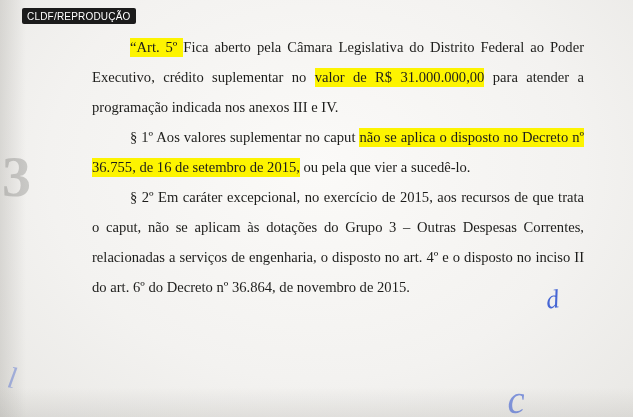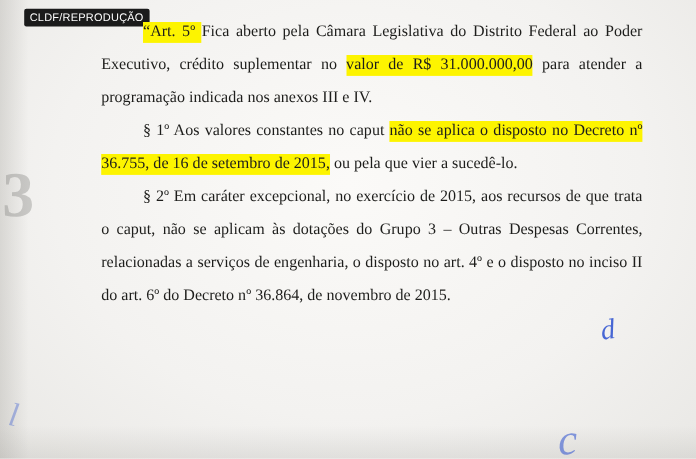--- a/index.html
+++ b/index.html
@@ -59,21 +59,21 @@
     letter-spacing: 0.2px;
     padding: 2.5px 5px 2.5px 5px;
     border-radius: 2px;
     white-space: nowrap;
   }
 
   
   .doc {
     position: absolute;
     left: 92px;
-    top: 14px;
+    top: 32px;
     width: 492px;
     color: #1d1d1b;
     font-size: 14.6px;
     line-height: 30px;
     text-align: justify;
   }
   .para {
     margin: 0 0 0 0;
   }
   .para + .para {
@@ -130,21 +130,21 @@
 
   <div class="left-shade"></div>
   <div class="bottom-shade"></div>
 
   <div class="margin-mark">3</div>
 
   <div class="credit-badge">CLDF/REPRODUÇÃO</div>
 
   <div class="doc" id="doc-text">
       <p class="para"><span class="indent"></span><span class="hl">“Art. 5º </span><span>Fica aberto pela Câmara Legislativa do Distrito Federal ao Poder Executivo, crédito suplementar no </span><span class="hl">valor de R$ 31.000.000,00</span><span> para atender a programação indicada nos anexos III e IV.</span></p>
-      <p class="para"><span class="indent"></span><span>§ 1º Aos valores constantes no caput </span><span class="hl">não se aplica o disposto no Decreto nº 36.755, de 16 de setembro de 2015,</span><span> ou pela que vier a sucedê-lo.</span></p>
+      <p class="para"><span class="indent"></span><span>§ 1º Aos valores suplementar no caput </span><span class="hl">não se aplica o disposto no Decreto nº 36.755, de 16 de setembro de 2015,</span><span> ou pela que vier a sucedê-lo.</span></p>
       <p class="para"><span class="indent"></span><span>§ 2º Em caráter excepcional, no exercício de 2015, aos recursos de que trata o caput, não se aplicam às dotações do Grupo 3 – Outras Despesas Correntes, relacionadas a serviços de engenharia, o disposto no art. 4º e o disposto no inciso II do art. 6º do Decreto nº 36.864, de novembro de 2015.</span></p>
     </div>
 
   <div class="ink ink-1">d</div>
   <div class="ink ink-2">c</div>
   <div class="ink ink-3">l</div>
 
 </div>
 
 </body></html>

